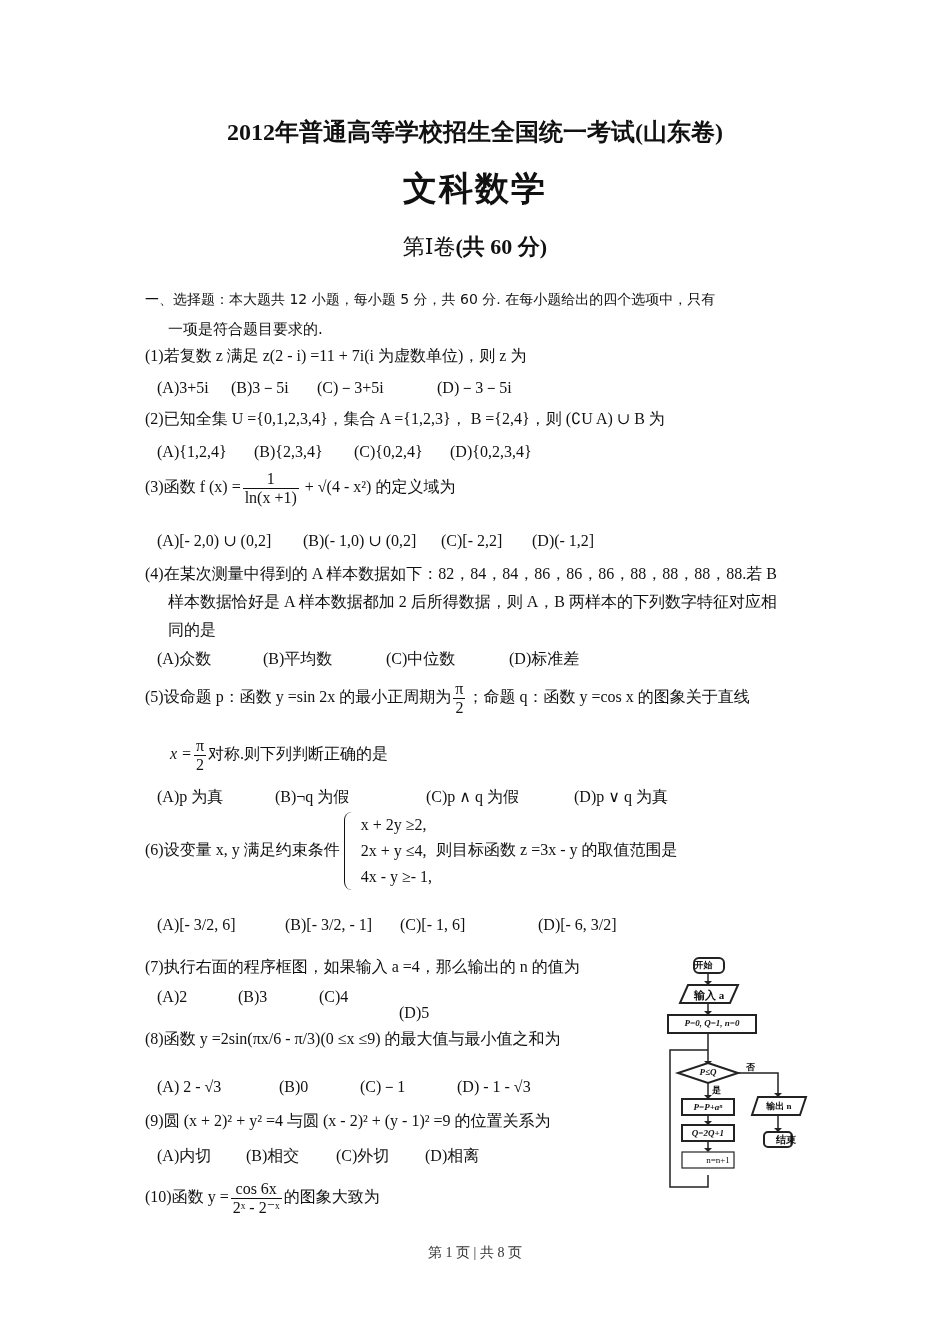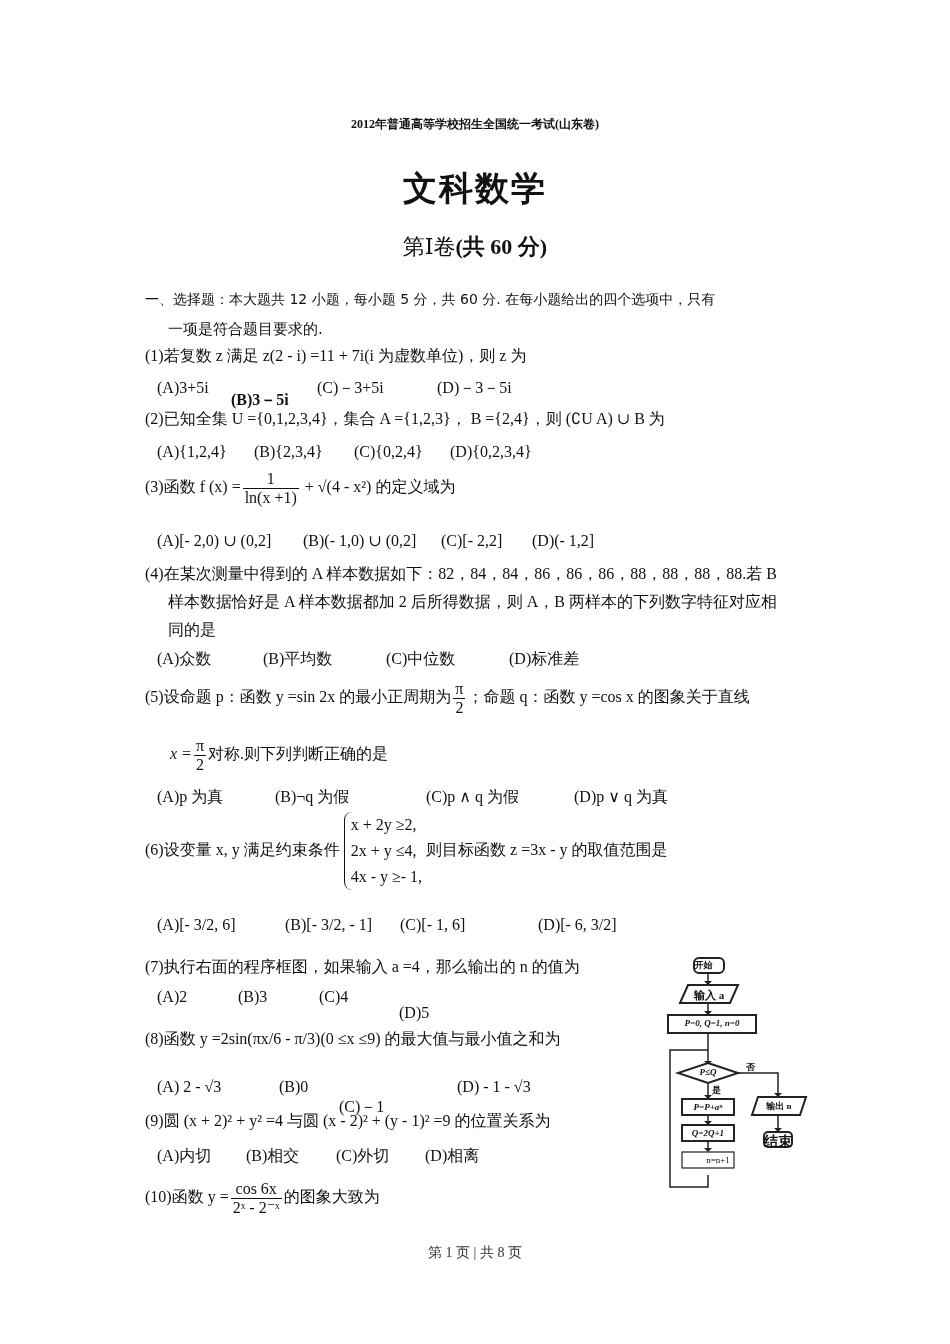--- a/index.html
+++ b/index.html
@@ -1,48 +1,48 @@
 <!DOCTYPE html>
 <html><head>
 <meta charset="utf-8">
 <style>
   html,body{margin:0;padding:0;background:#fff;}
   body{width:950px;height:1344px;position:relative;overflow:hidden;
        font-family:"Liberation Serif","DejaVu Serif",serif;color:#111;}
   .abs{position:absolute;white-space:nowrap;}
-  .title1{left:0;width:950px;top:116px;text-align:center;font-size:12px;font-weight:bold;}
+  .title1{left:0;width:950px;top:116px;text-align:center;font-size:24px;font-weight:bold;}
   .title2{left:0;width:950px;top:166px;text-align:center;font-size:34px;font-weight:bold;
           font-family:"DejaVu Sans","Liberation Sans",sans-serif;letter-spacing:2px;}
   .title3{left:0;width:950px;top:232px;text-align:center;font-size:22px;}
   .title3 b{font-weight:bold;}
   .t{font-size:16px;line-height:22px;}
   .sans{font-family:"DejaVu Sans","Liberation Sans",sans-serif;}
   .i{font-style:italic;}
   .frac{display:inline-block;vertical-align:middle;text-align:center;line-height:18px;margin:0 2px;}
   .frac .num{display:block;border-bottom:1px solid #111;padding:0 2px;}
   .frac .den{display:block;padding:0 2px;}
-  .brace{display:inline-block;vertical-align:middle;border-left:1.5px solid #111;border-radius:8px 0 0 8px;padding-left:6px;line-height:26px;}
+  .brace{display:inline-block;vertical-align:middle;border-left:1.5px solid #111;border-radius:8px 0 0 8px;padding-left:16px;line-height:26px;}
   .footer{left:0;width:950px;top:1244px;text-align:center;font-size:14px;color:#333;}
   .flow{position:absolute;left:660px;top:955px;width:160px;height:240px;}
 </style>
 </head>
 <body>
 
 <div class="abs title1">2012年普通高等学校招生全国统一考试(山东卷)</div>
 <div class="abs title2">文科数学</div>
 <div class="abs title3"><span>第Ⅰ卷</span><b>(共 60 分)</b></div>
 
 <div class="abs t sans" style="left:145px;top:288px;font-size:14px;">一、选择题：本大题共 12 小题，每小题 5 分，共 60 分. 在每小题给出的四个选项中，只有</div>
 <div class="abs t sans" style="left:168px;top:318px;font-size:15px;">一项是符合题目要求的.</div>
 
 <div class="abs t" style="left:145px;top:345px;">
   <span>(1)</span><span>若复数 z 满足 z(2 - i) =11 + 7i(i 为虚数单位)，则 z 为</span>
 </div>
 <div class="abs t" style="left:157px;top:377px;">(A)3+5i</div>
-<div class="abs t" style="left:231px;top:389px;font-weight:bold;">(B)3－5i</div>
+<div class="abs t" style="left:231px;top:377px;">(B)3－5i</div>
 <div class="abs t" style="left:317px;top:377px;">(C)－3+5i</div>
 <div class="abs t" style="left:437px;top:377px;">(D)－3－5i</div>
 
 <div class="abs t" style="left:145px;top:408px;">
   <span>(2)</span><span>已知全集 U ={0,1,2,3,4}，集合 A ={1,2,3}， B ={2,4}，则 (∁U A) ∪ B 为</span>
 </div>
 <div class="abs t" style="left:157px;top:441px;">(A){1,2,4}</div>
 <div class="abs t" style="left:254px;top:441px;">(B){2,3,4}</div>
 <div class="abs t" style="left:354px;top:441px;">(C){0,2,4}</div>
 <div class="abs t" style="left:450px;top:441px;">(D){0,2,3,4}</div>
@@ -96,21 +96,21 @@
 <div class="abs t" style="left:157px;top:986px;">(A)2</div>
 <div class="abs t" style="left:238px;top:986px;">(B)3</div>
 <div class="abs t" style="left:319px;top:986px;">(C)4</div>
 <div class="abs t" style="left:399px;top:986px;margin-top:16px;">(D)5</div>
 
 <div class="abs t" style="left:145px;top:1028px;">
   <span>(8)</span><span>函数 y =2sin</span><span>(πx/6 - π/3)</span><span>(0 ≤x ≤9) 的最大值与最小值之和为</span>
 </div>
 <div class="abs t" style="left:157px;top:1076px;">(A) 2 - √3</div>
 <div class="abs t" style="left:279px;top:1076px;">(B)0</div>
-<div class="abs t" style="left:339px;top:1076px;margin-top:20px;">(C)－1</div>
+<div class="abs t" style="left:360px;top:1076px;">(C)－1</div>
 <div class="abs t" style="left:457px;top:1076px;">(D) - 1 - √3</div>
 
 <div class="abs t" style="left:145px;top:1110px;">
   <span>(9)</span><span>圆 (x + 2)² + y² =4 与圆 (x - 2)² + (y - 1)² =9 的位置关系为</span>
 </div>
 <div class="abs t" style="left:157px;top:1145px;">(A)内切</div>
 <div class="abs t" style="left:246px;top:1145px;">(B)相交</div>
 <div class="abs t" style="left:336px;top:1145px;">(C)外切</div>
 <div class="abs t" style="left:425px;top:1145px;">(D)相离</div>
 
@@ -154,16 +154,16 @@
   <div class="abs" style="left:34px;top:4px;width:19px;text-align:center;font-size:9px;font-weight:bold;">开始</div>
   <div class="abs" style="left:24px;top:33px;width:50px;text-align:center;font-size:11px;font-weight:bold;">输入 a</div>
   <div class="abs" style="left:8px;top:63px;width:88px;text-align:center;font-size:9px;font-weight:bold;font-style:italic;">P=0, Q=1, n=0</div>
   <div class="abs" style="left:28px;top:112px;width:40px;text-align:center;font-size:9px;font-weight:bold;font-style:italic;">P≤Q</div>
   <div class="abs" style="left:86px;top:106px;font-size:9px;font-weight:bold;">否</div>
   <div class="abs" style="left:52px;top:129px;font-size:9px;font-weight:bold;">是</div>
   <div class="abs" style="left:22px;top:147px;width:52px;text-align:center;font-size:9px;font-weight:bold;font-style:italic;">P=P+aⁿ</div>
   <div class="abs" style="left:22px;top:173px;width:52px;text-align:center;font-size:9px;font-weight:bold;font-style:italic;">Q=2Q+1</div>
   <div class="abs" style="left:22px;top:200px;width:72px;text-align:center;font-size:9px;">n=n+1</div>
   <div class="abs" style="left:94px;top:145px;width:50px;text-align:center;font-size:9px;font-weight:bold;">输出 n</div>
-  <div class="abs" style="left:104px;top:178px;width:28px;text-align:center;font-size:14px;font-weight:bold;">结束</div>
+  <div class="abs" style="left:104px;top:178px;width:28px;text-align:center;font-size:10px;font-weight:bold;padding-left:8px;">结束</div>
 </div>
 
 <div class="abs footer">第 1 页 | 共 8 页</div>
 
 </body></html>

